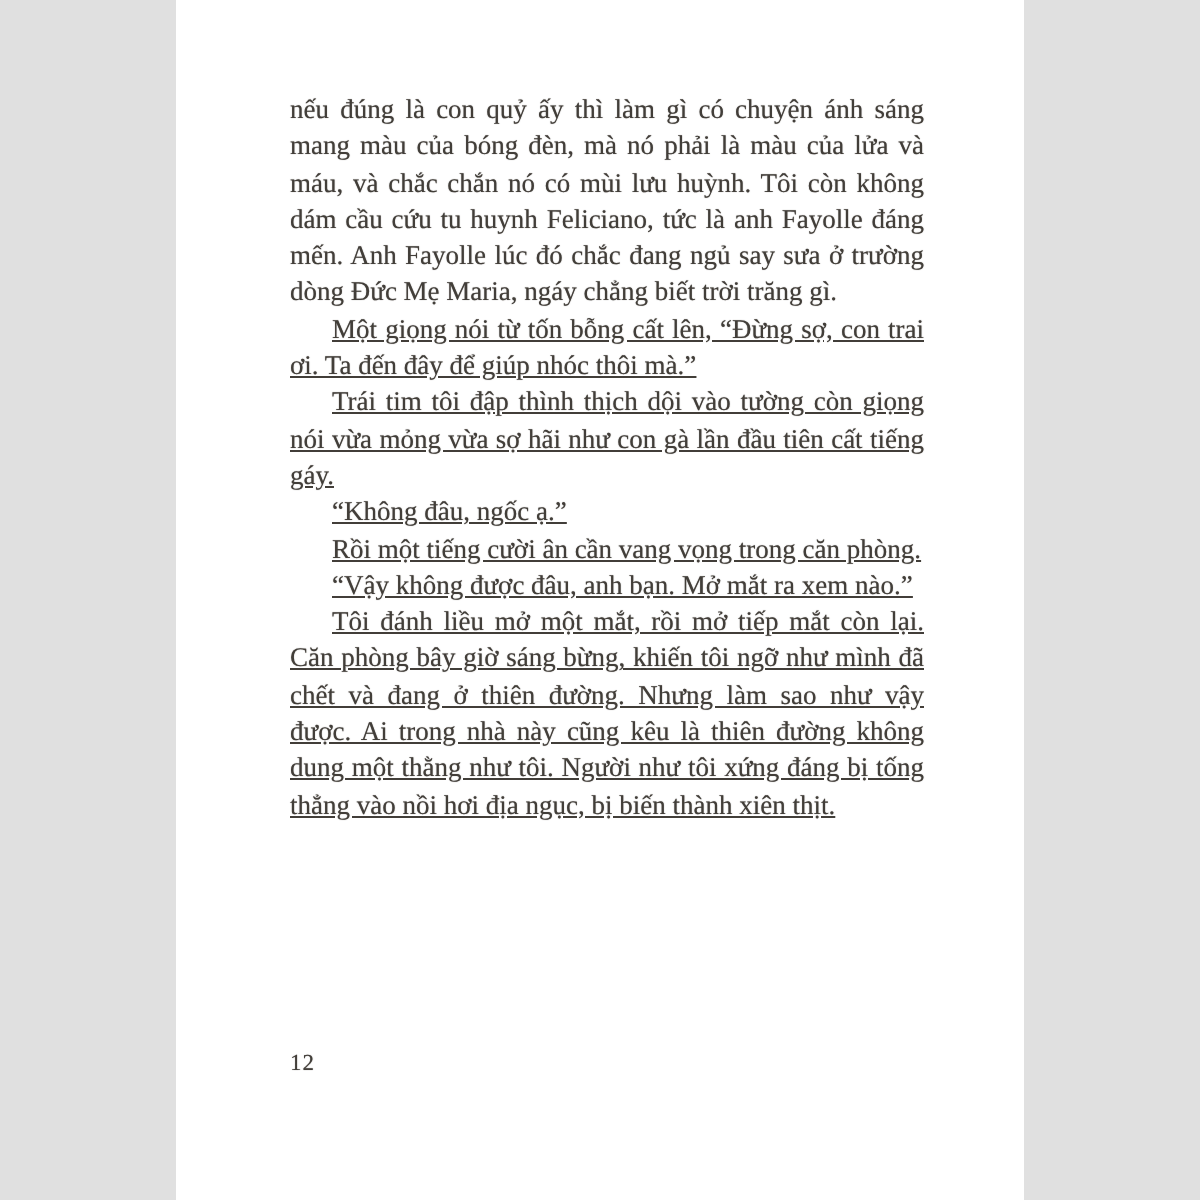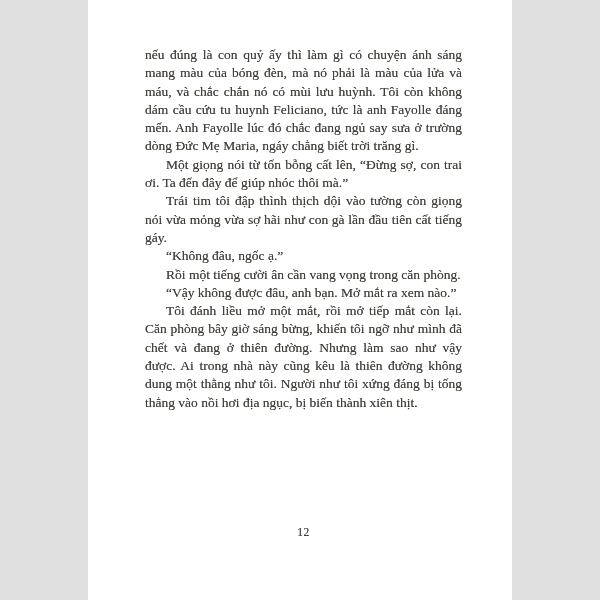--- a/index.html
+++ b/index.html
@@ -40,27 +40,28 @@
     line-height: 18.3px;
     text-align: justify;
     text-shadow: 0 0 0.5px rgba(66, 62, 57, 0.65);
   }
   .body-text p.para {
     margin: 0;
     padding: 0;
   }
   .body-text p.para.indent {
     text-indent: 21px;
+    text-decoration: underline;
   }
   .page-number {
     position: absolute;
     left: 57px;
     top: 526px;
     width: 317px;
-    text-align: center;
+    text-align: left;
     font-size: 11.5px;
     color: var(--ink);
     letter-spacing: 0.5px;
     text-shadow: 0 0 0.5px rgba(66, 62, 57, 0.65);
   }
 </style>
 </head>
 <body>
 
 <div class="scan-bg">

